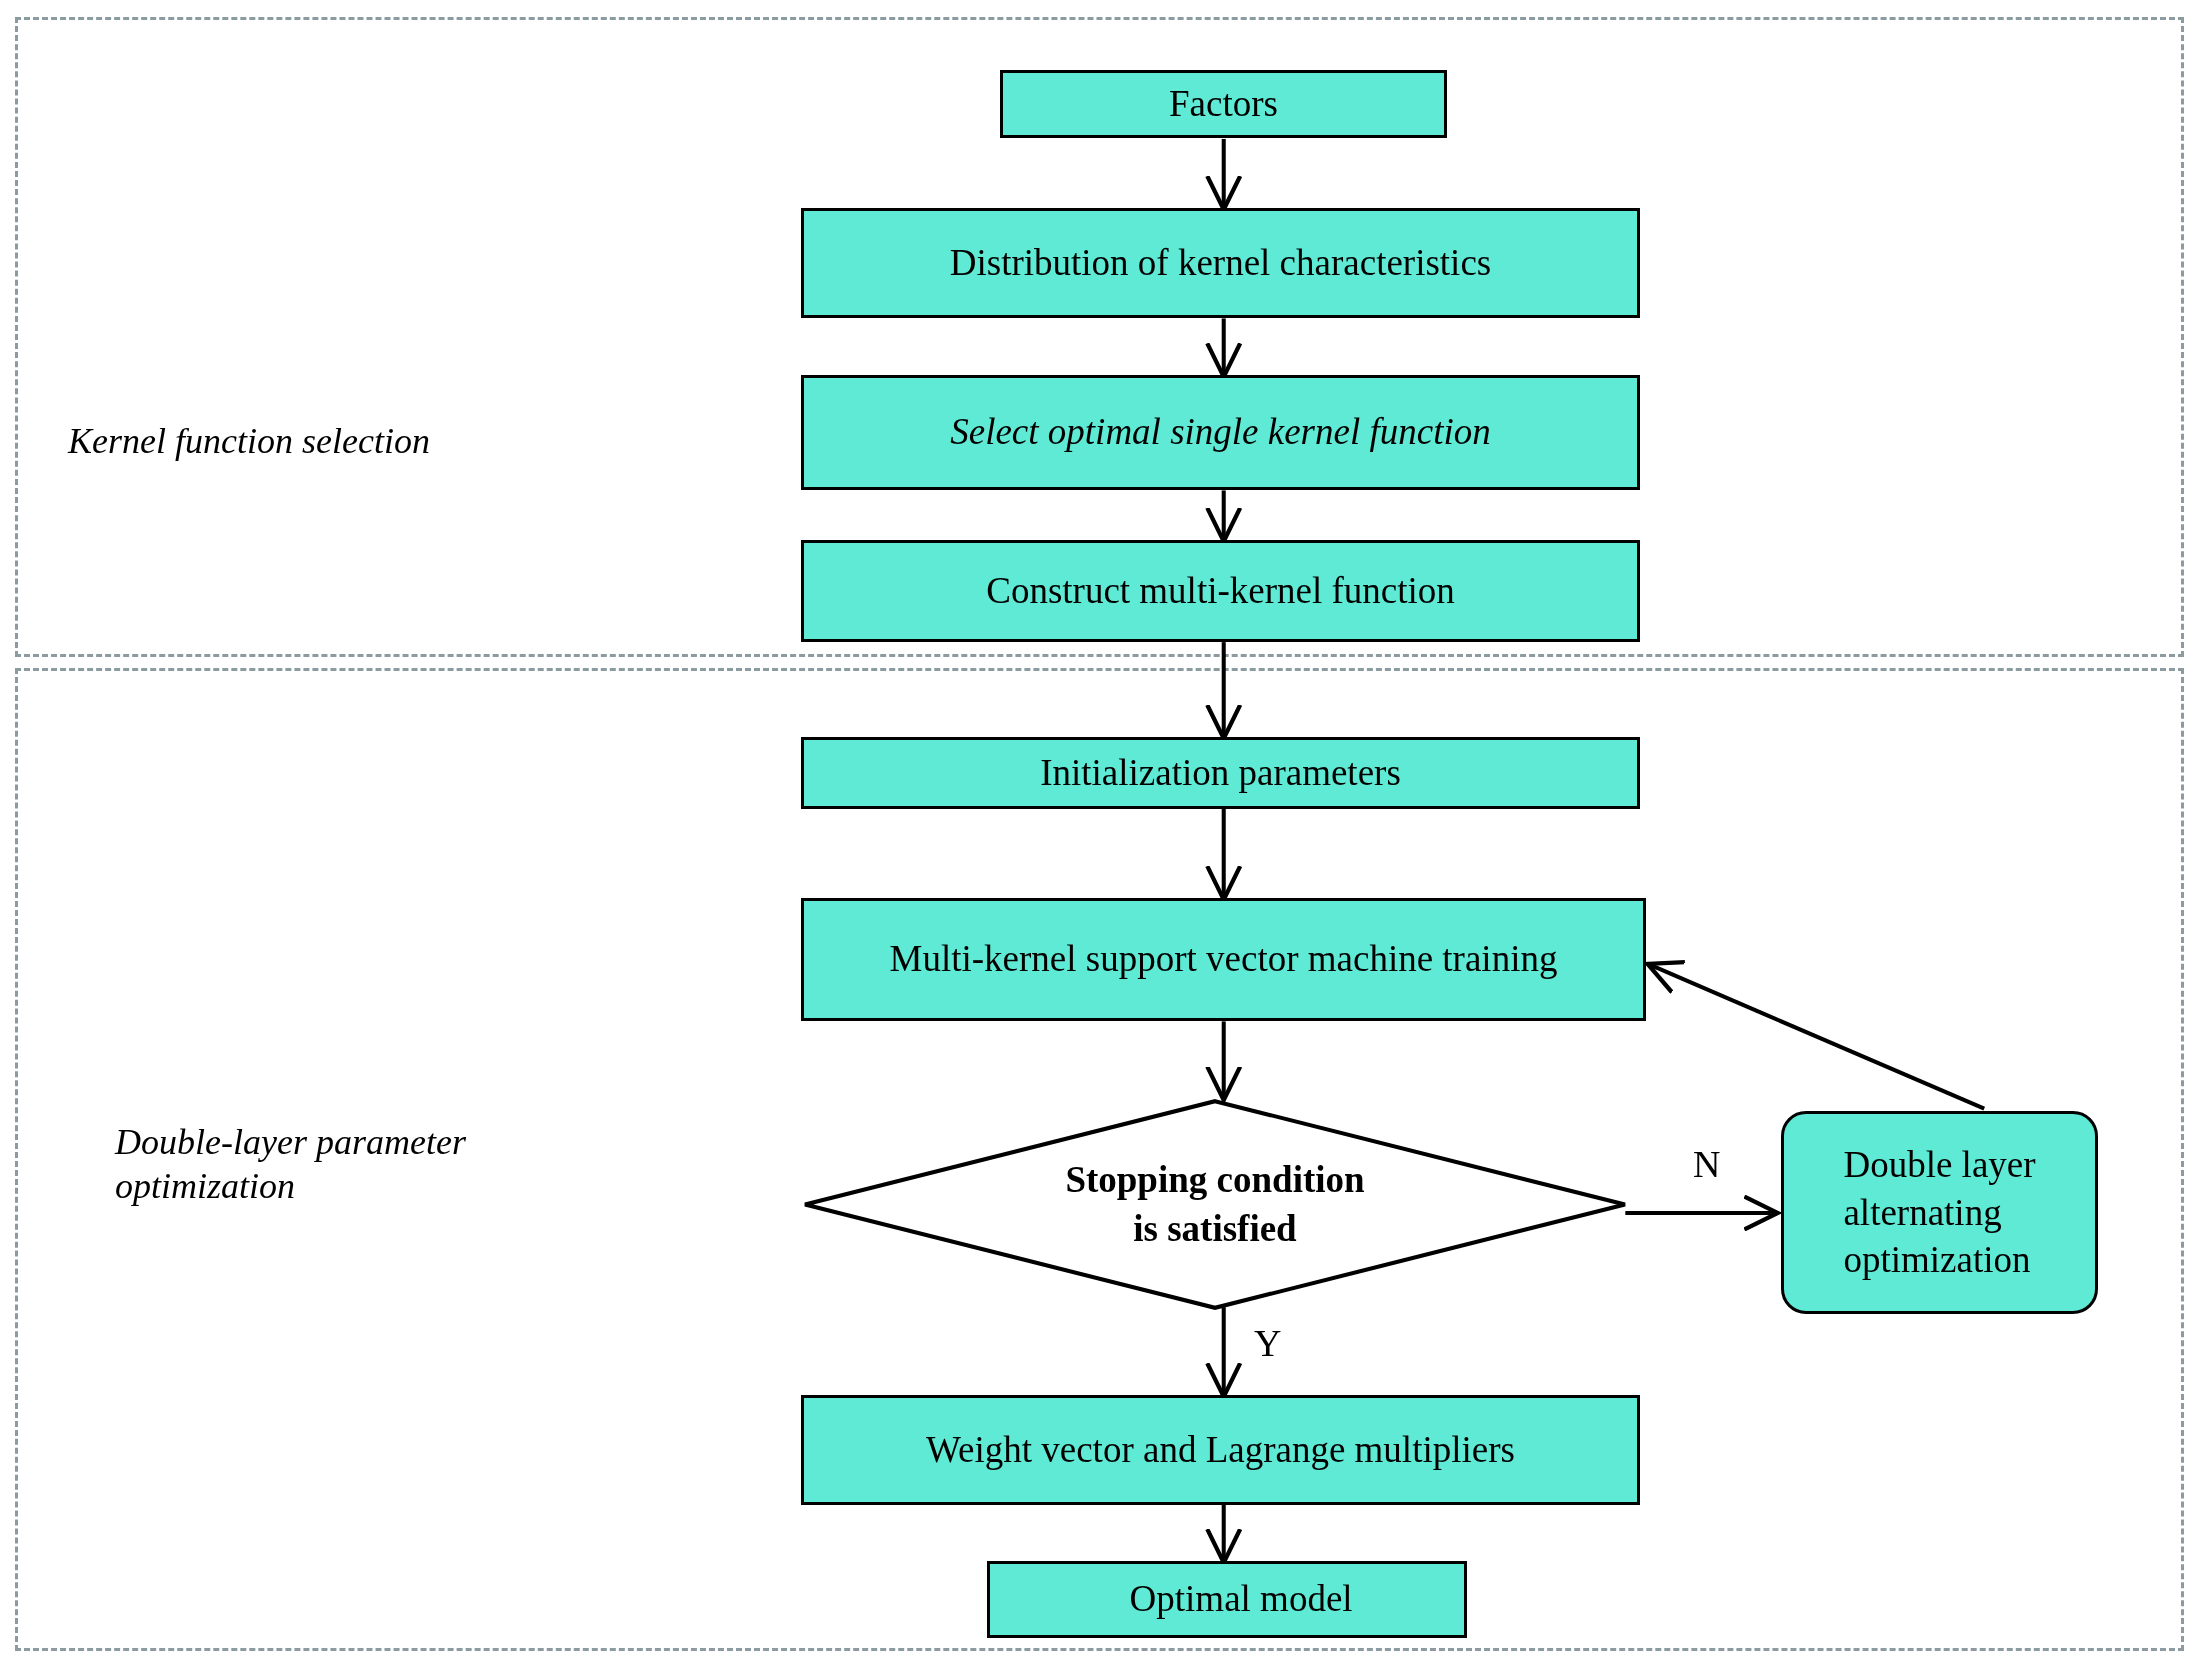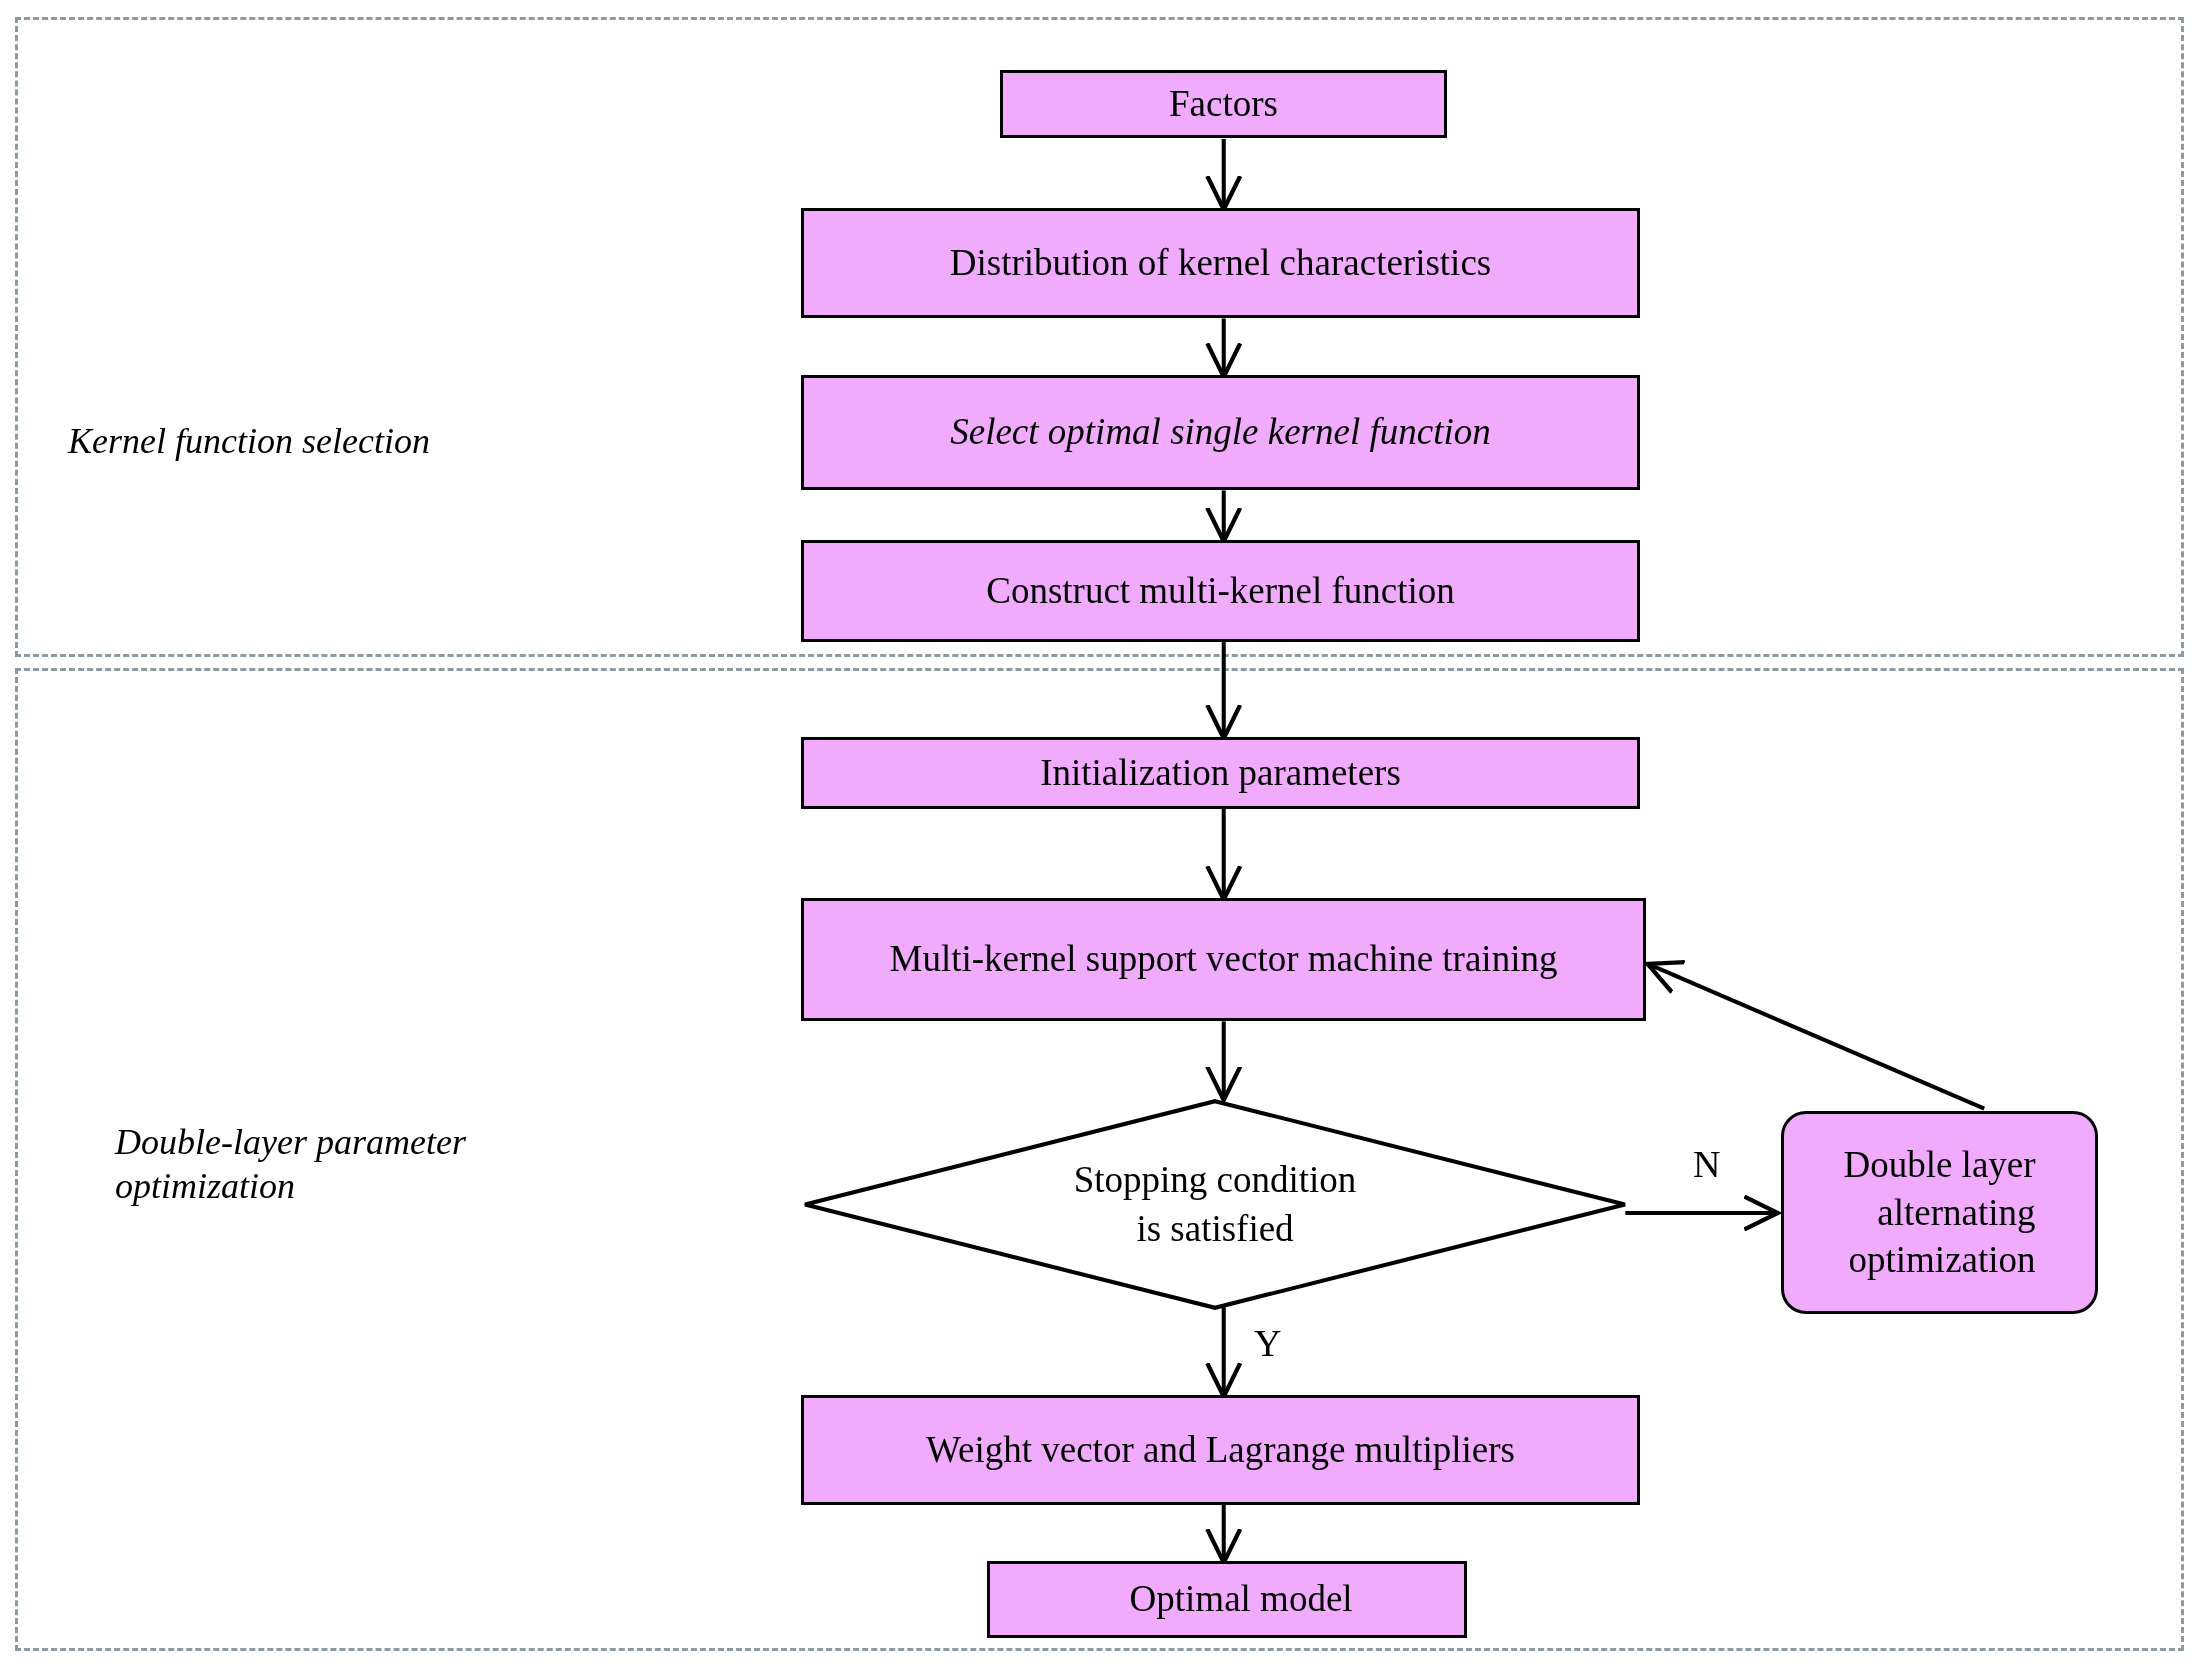--- a/index.html
+++ b/index.html
@@ -32,28 +32,28 @@
     line-height: 1.22;
     white-space: pre-line;
     font-style: italic;
   }
 
   
   .node {
     position: absolute;
     box-sizing: border-box;
     border: 3.4px solid #000000;
-    background: #f0abfc;
+    background: #5eead4;
     display: flex;
     align-items: center;
     justify-content: center;
     color: #000000;
     font-size: 37px;
     line-height: 1.2;
-    text-align: right;
+    text-align: left;
     padding: 0 6.8px;
   }
   .node.multiline {
     white-space: pre-line;
     line-height: 1.28;
   }
 
   
   .diamond-wrap {
     position: absolute;
@@ -145,21 +145,21 @@
   <div class="node" style="left:801px; top:208px; width:839px; height:110px;">Distribution of kernel characteristics</div>
 
   <div class="node" style="left:801px; top:375px; width:839px; height:115px;font-style:italic;">Select optimal single kernel function</div>
 
   <div class="node" style="left:801px; top:540px; width:839px; height:102px;">Construct multi-kernel function</div>
 
   <div class="node" style="left:801px; top:737px; width:839px; height:72px;">Initialization parameters</div>
 
   <div class="node" style="left:801px; top:898px; width:845px; height:123px;">Multi-kernel support vector machine training</div>
 
-  <div class="diamond-wrap" style="left:803px; top:1099px; width:824px; height:211px;">
+  <div class="diamond-wrap" style="left:803px; top:1099px; width:824px; height:211px;font-weight:bold;">
     <svg width="824" height="211" viewBox="0 0 1216 311" xmlns="http://www.w3.org/2000/svg">
       <polygon points="608,3 1213,155.5 608,308 3,155.5" fill="#ffffff" stroke="#000000" stroke-width="6"></polygon>
     </svg>
     <div class="diamond-text">Stopping condition
 is satisfied</div>
   </div>
 
   <div class="node multiline" style="left:1781px; top:1111px; width:317px; height:203px;border-radius:25px;">Double layer
 alternating
 optimization</div>

